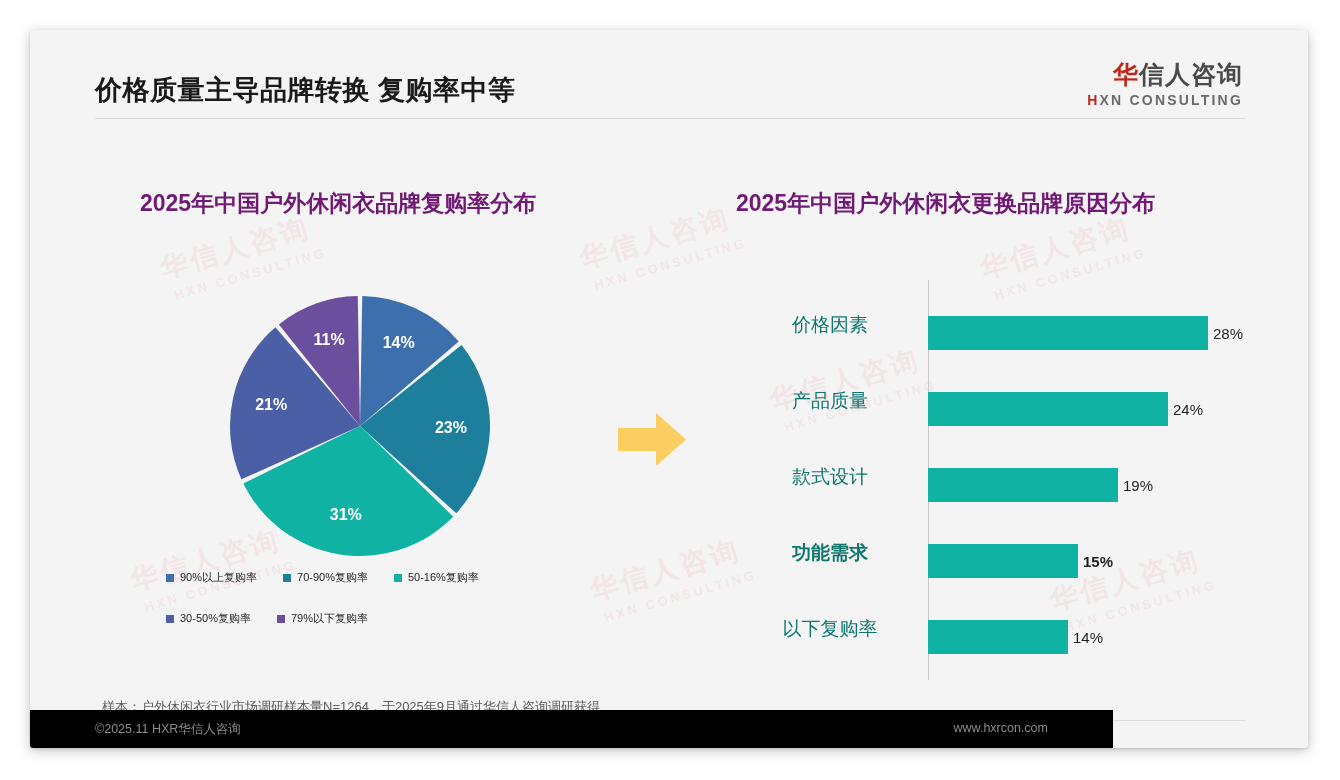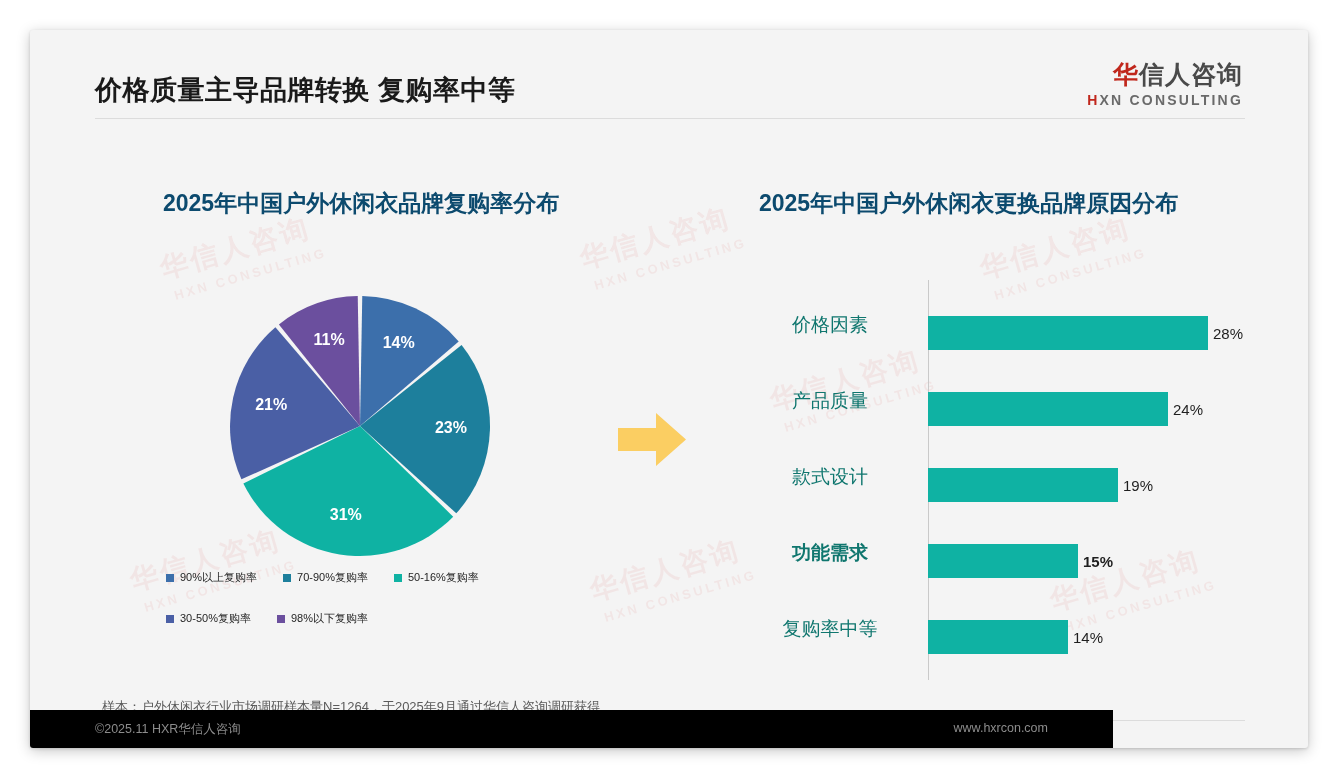--- a/index.html
+++ b/index.html
@@ -84,23 +84,22 @@
 
   
   .panel-left  { position: absolute; left: 40px;  top: 110px; width: 610px; height: 540px; }
   .panel-right { position: absolute; left: 670px; top: 110px; width: 570px; height: 540px; }
 
   .chart-title {
     position: absolute;
     top: 48px;
     font-size: 23px;
     font-weight: bold;
-    color: #0c4a6e;
-    white-space: nowrap;
-    margin-left: 23px;
+    color: #701a75;
+    white-space: nowrap;
   }
   .panel-left .chart-title  { left: 70px; }
   .panel-right .chart-title { left: 36px; }
 
   
   .pie-wrap {
     position: absolute;
     left: 156px; top: 152px;
     width: 268px; height: 268px;
   }
@@ -316,21 +315,21 @@
               <span class="legend-text">50-16%复购率</span>
             </div>
           </div>
         <div class="legend-row" id="legend-row-2">
             <div class="legend-item">
               <span class="legend-swatch" style="background: rgb(74, 95, 165);"></span>
               <span class="legend-text">30-50%复购率</span>
             </div>
             <div class="legend-item">
               <span class="legend-swatch" style="background: rgb(107, 79, 158);"></span>
-              <span class="legend-text">98%以下复购率</span>
+              <span class="legend-text">79%以下复购率</span>
             </div>
           </div>
       </div>
     </div>
 
     <svg class="arrow" viewBox="0 0 68 53">
       <polygon id="arrow-shape" points="0,15 38,15 38,0 68,26.5 38,53 38,38 0,38" fill="#fbce62"></polygon>
     </svg>
 
     <div class="panel-right">
@@ -360,21 +359,21 @@
               </div>
             </div>
             <div class="bar-row" style="top: 256px; font-weight: bold;">
               <div class="bar-cat">功能需求</div>
               <div class="bar-track">
                 <div class="bar-fill" style="width: 150px; background: rgb(15, 178, 163);"></div>
                 <div class="bar-val" style="left: 150px;">15%</div>
               </div>
             </div>
             <div class="bar-row" style="top: 332px;">
-              <div class="bar-cat">复购率中等</div>
+              <div class="bar-cat">以下复购率</div>
               <div class="bar-track">
                 <div class="bar-fill" style="width: 140px; background: rgb(15, 178, 163);"></div>
                 <div class="bar-val" style="left: 140px;">14%</div>
               </div>
             </div>
           </div>
       </div>
     </div>
 
     <div class="source-rule"></div>

